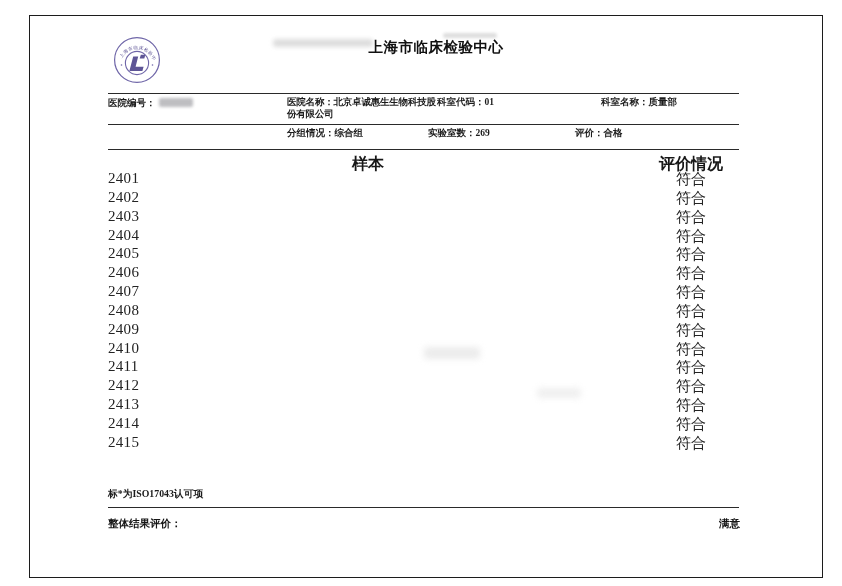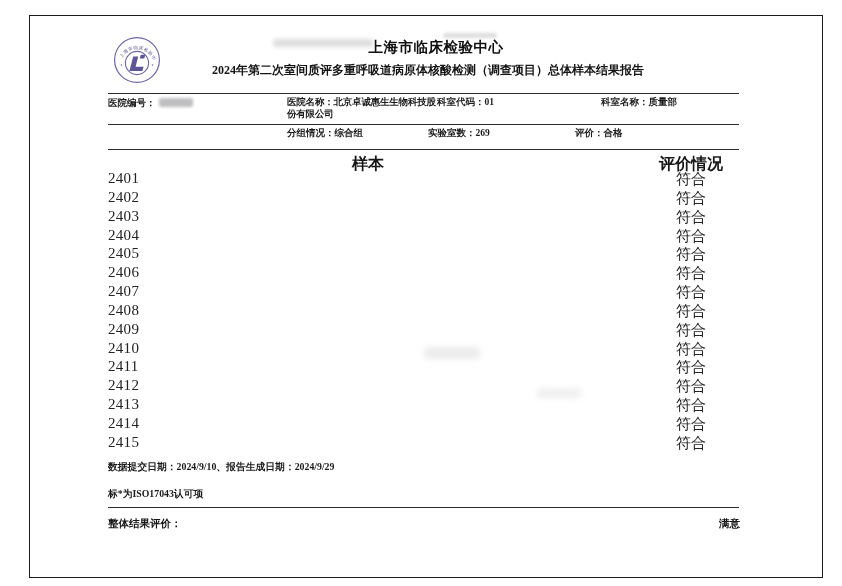--- a/index.html
+++ b/index.html
@@ -52,21 +52,20 @@
       </text>
       <circle cx="24" cy="27" r="11.6" fill="#ffffff" stroke="#6f66a8" stroke-width="1.1"></circle>
       <path d="M20.2,20.5 l5,0 -2.6,10.2 8,0 -1.2,4.3 -13,0 z" fill="#5e5596"></path>
       <path d="M27.8,18.8 l4.6,0 -1.1,3.8 -4.6,0 z" fill="#5e5596"></path>
       <circle cx="8.5" cy="29" r="0.8" fill="#6f66a8"></circle>
       <circle cx="39.5" cy="29" r="0.8" fill="#6f66a8"></circle>
     </svg>
   </div>
 
   <div class="title">上海市临床检验中心</div>
-  <div class="subtitle">2024年第二次室间质评多重呼吸道病原体核酸检测（调查项目）总体样本结果报告</div>
 
   <div class="rule" style="top:92.5px"></div>
 
   <div class="fld" style="left:108px; top:97px;">
     <span>医院编号：</span><span class="redact"></span>
   </div>
   <div class="fld wrapcell" style="left:287px; top:97px; width:150px;">
     <span>医院名称：</span><span>北京卓诚惠生生物科技股份有限公司</span>
   </div>
   <div class="fld" style="left:437px; top:97px;">
@@ -149,20 +148,19 @@
       <div class="sample-row">
         <span class="s-no">2414</span>
         <span class="s-eval">符合</span>
       </div>
       <div class="sample-row">
         <span class="s-no">2415</span>
         <span class="s-eval">符合</span>
       </div>
     </div>
 
-  <div class="footline" style="top:461px;">数据提交日期：2024/9/10、报告生成日期：2024/9/29</div>
   <div class="footline" style="top:488px;">标*为ISO17043认可项</div>
 
   <div class="rule" style="top:507px"></div>
 
   <div class="overall-label">整体结果评价：</div>
   <div class="overall-value">满意</div>
 </div>
 
 </body></html>

